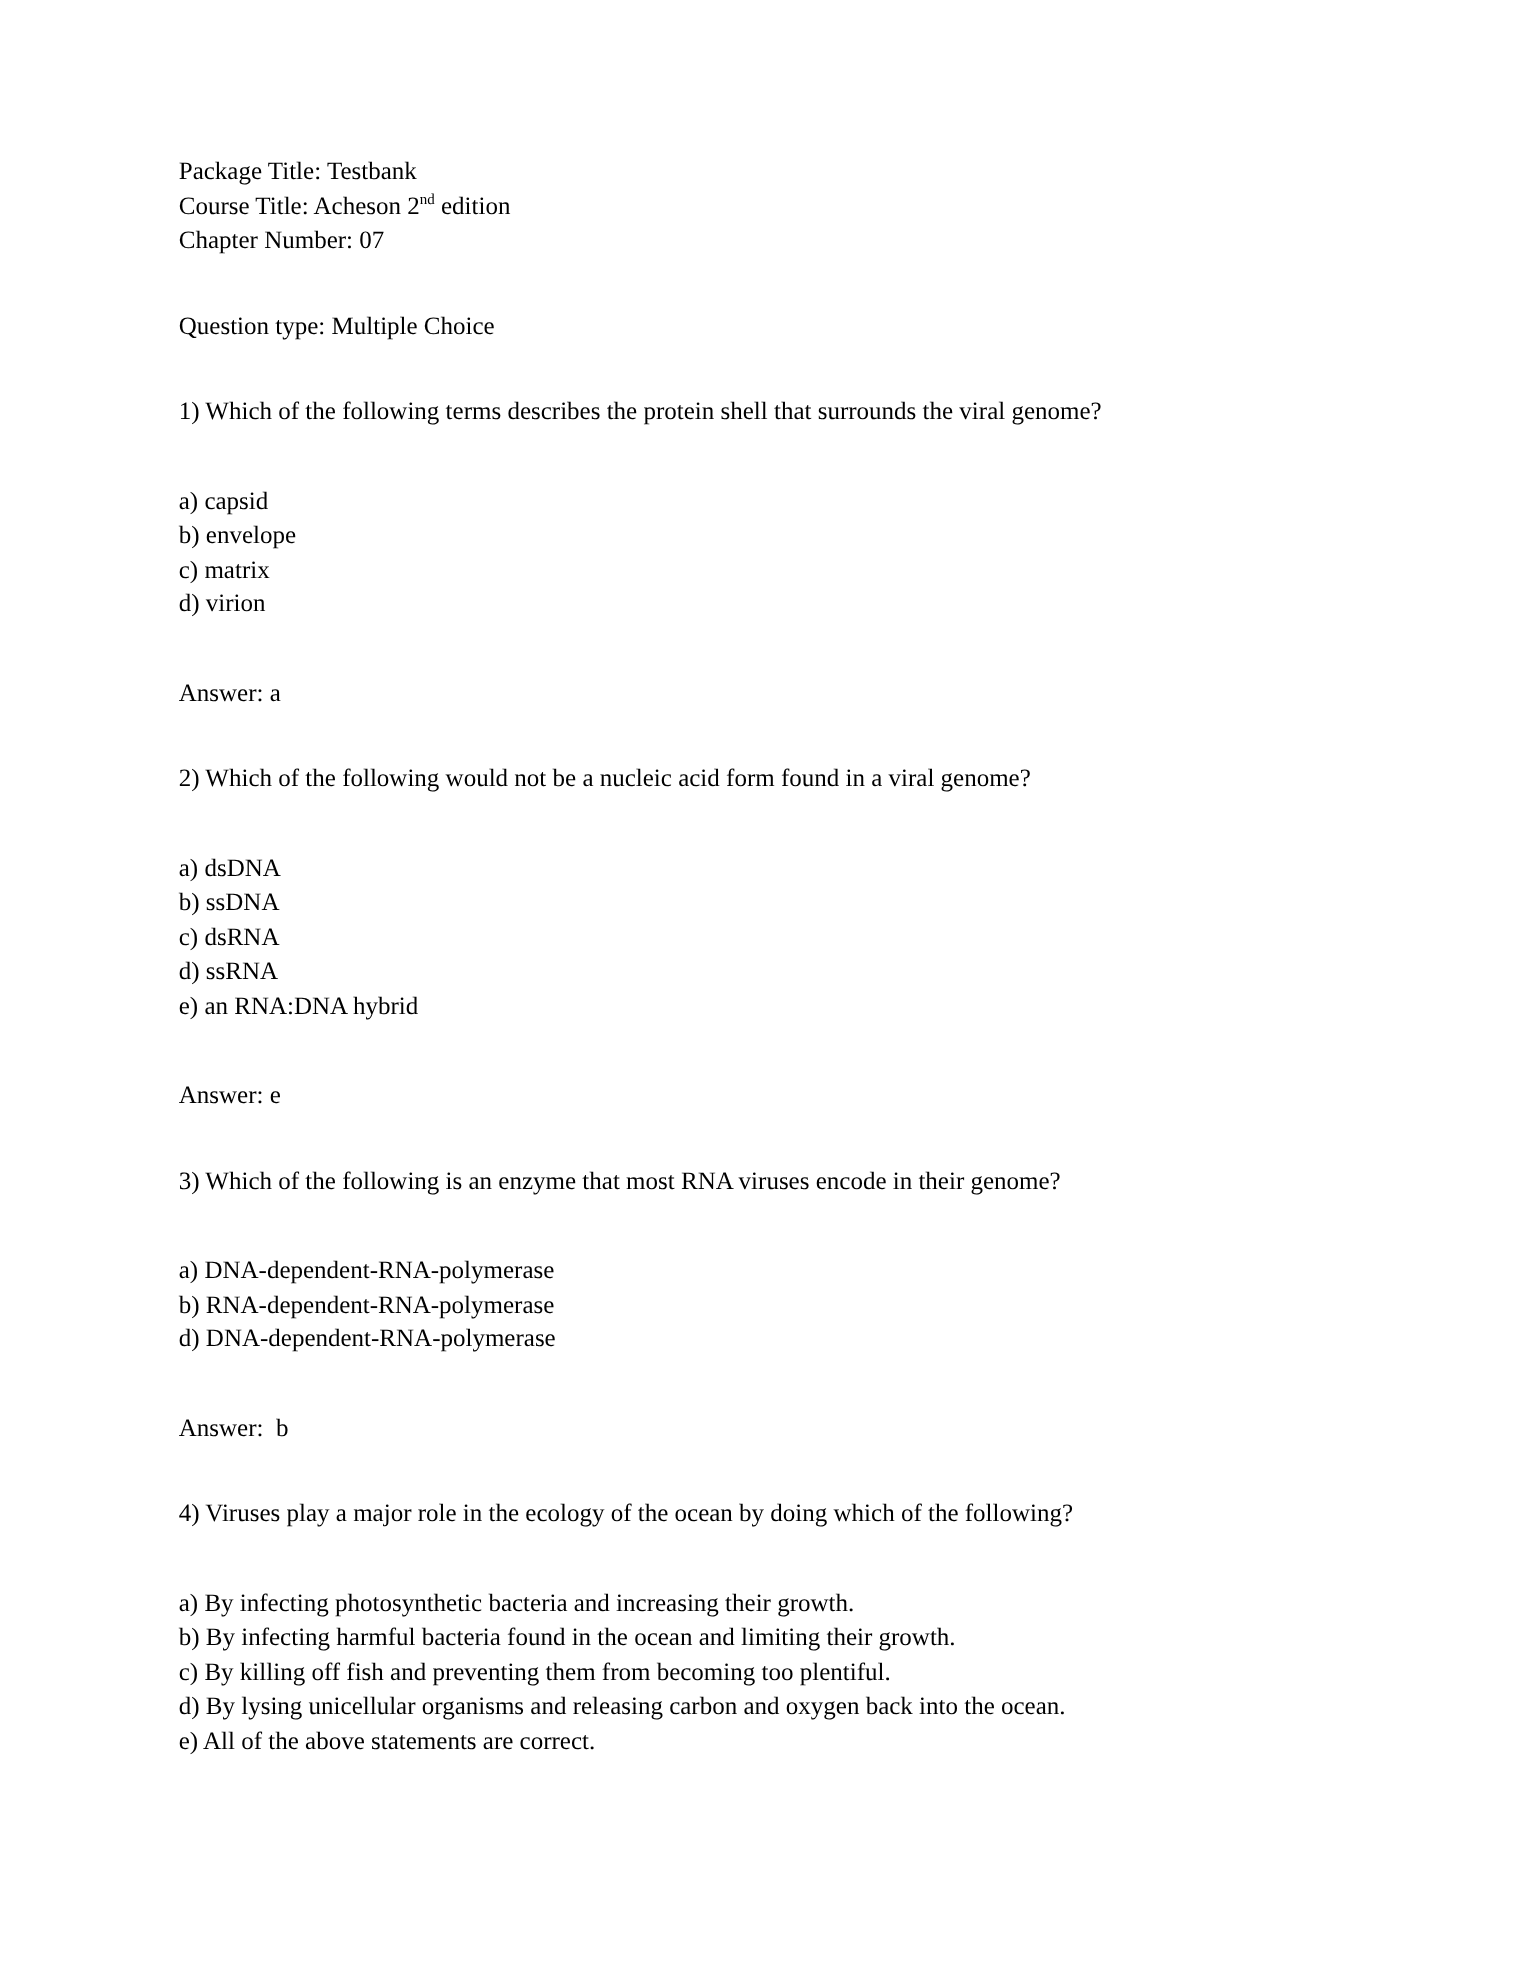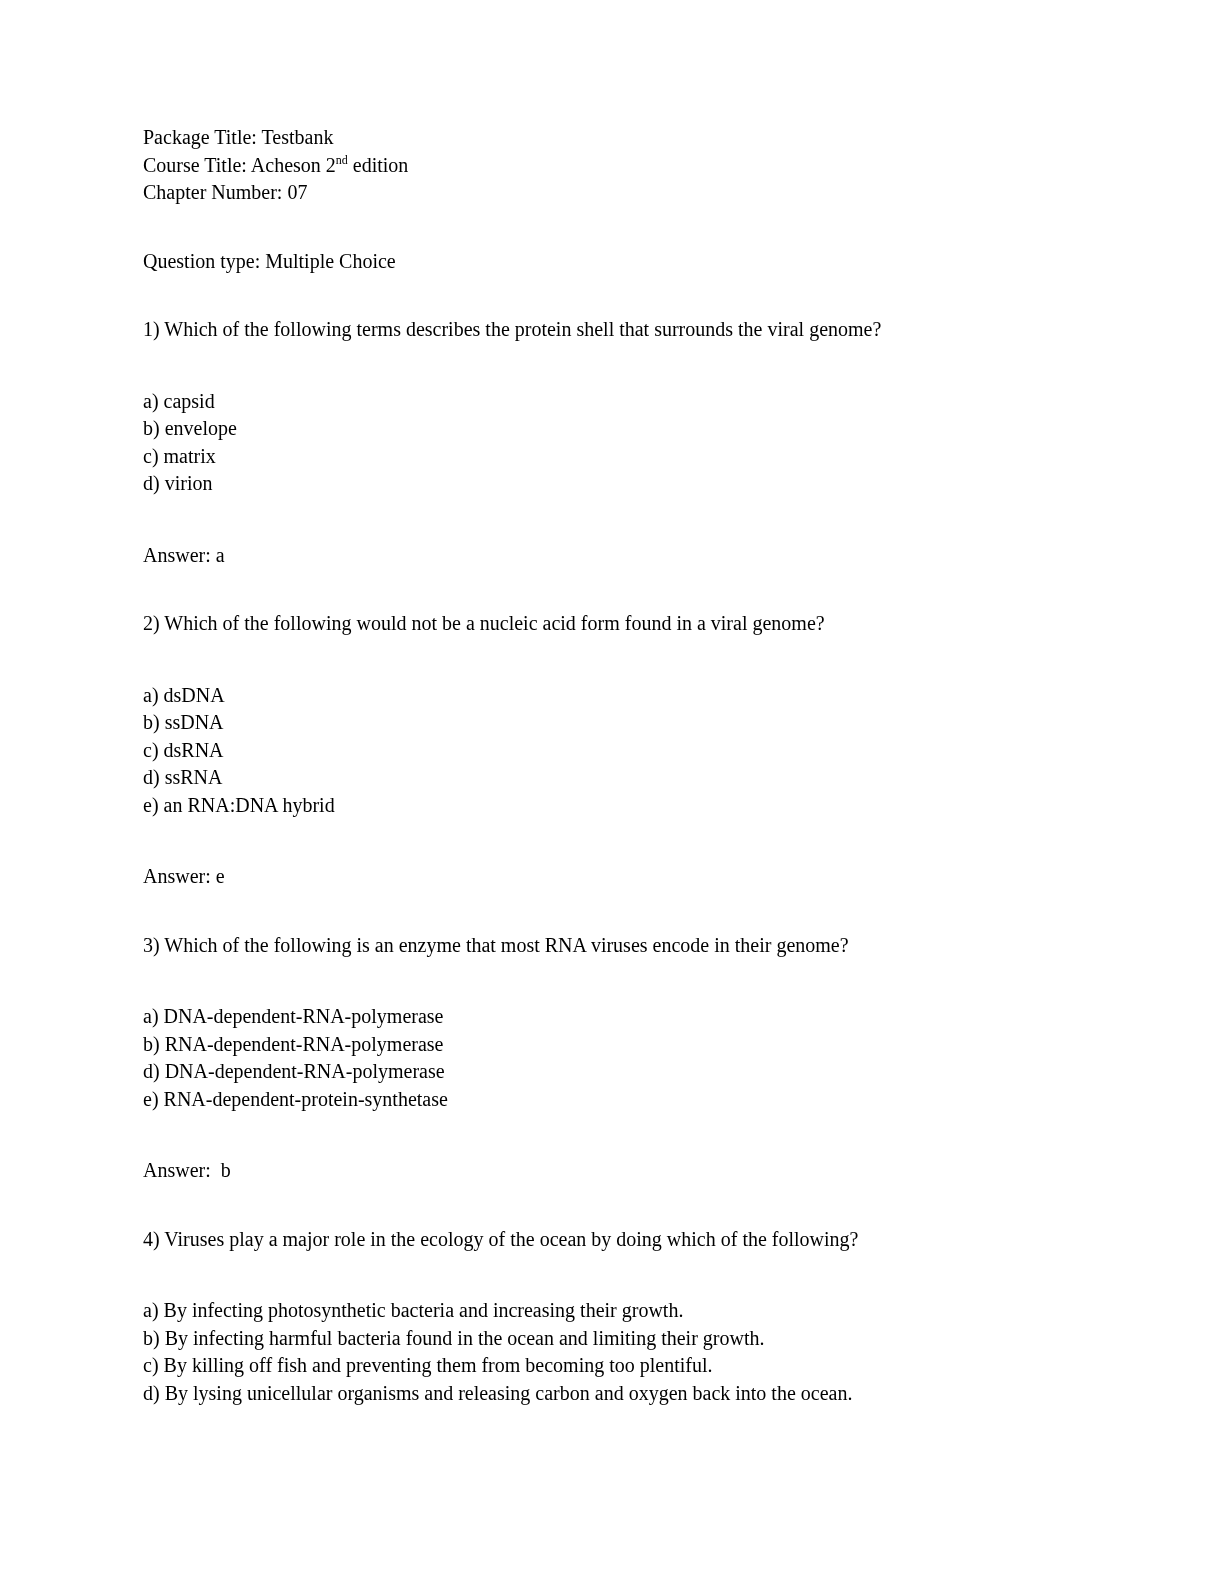--- a/index.html
+++ b/index.html
@@ -62,28 +62,28 @@
     </div>
     <div class="line gap1">Answer: e</div>
   </div>
 
   <div>
     <div class="line gap2">3) Which of the following is an enzyme that most RNA viruses encode in their genome?</div>
     <div class="gap1">
       <div class="line">a) DNA-dependent-RNA-polymerase</div>
       <div class="line">b) RNA-dependent-RNA-polymerase</div>
       <div class="line">d) DNA-dependent-RNA-polymerase</div>
-      <div class="line">e) RNA-dependent-protein-synthetase</div>
     </div>
     <div class="line gap1">Answer:  b</div>
   </div>
 
   <div>
     <div class="line gap2">4) Viruses play a major role in the ecology of the ocean by doing which of the following?</div>
     <div class="gap1">
       <div class="line">a) By infecting photosynthetic bacteria and increasing their growth.</div>
       <div class="line">b) By infecting harmful bacteria found in the ocean and limiting their growth.</div>
       <div class="line">c) By killing off fish and preventing them from becoming too plentiful.</div>
       <div class="line">d) By lysing unicellular organisms and releasing carbon and oxygen back into the ocean.</div>
+      <div class="line">e) All of the above statements are correct.</div>
     </div>
   </div>
 
 </div>
 
 </body></html>

